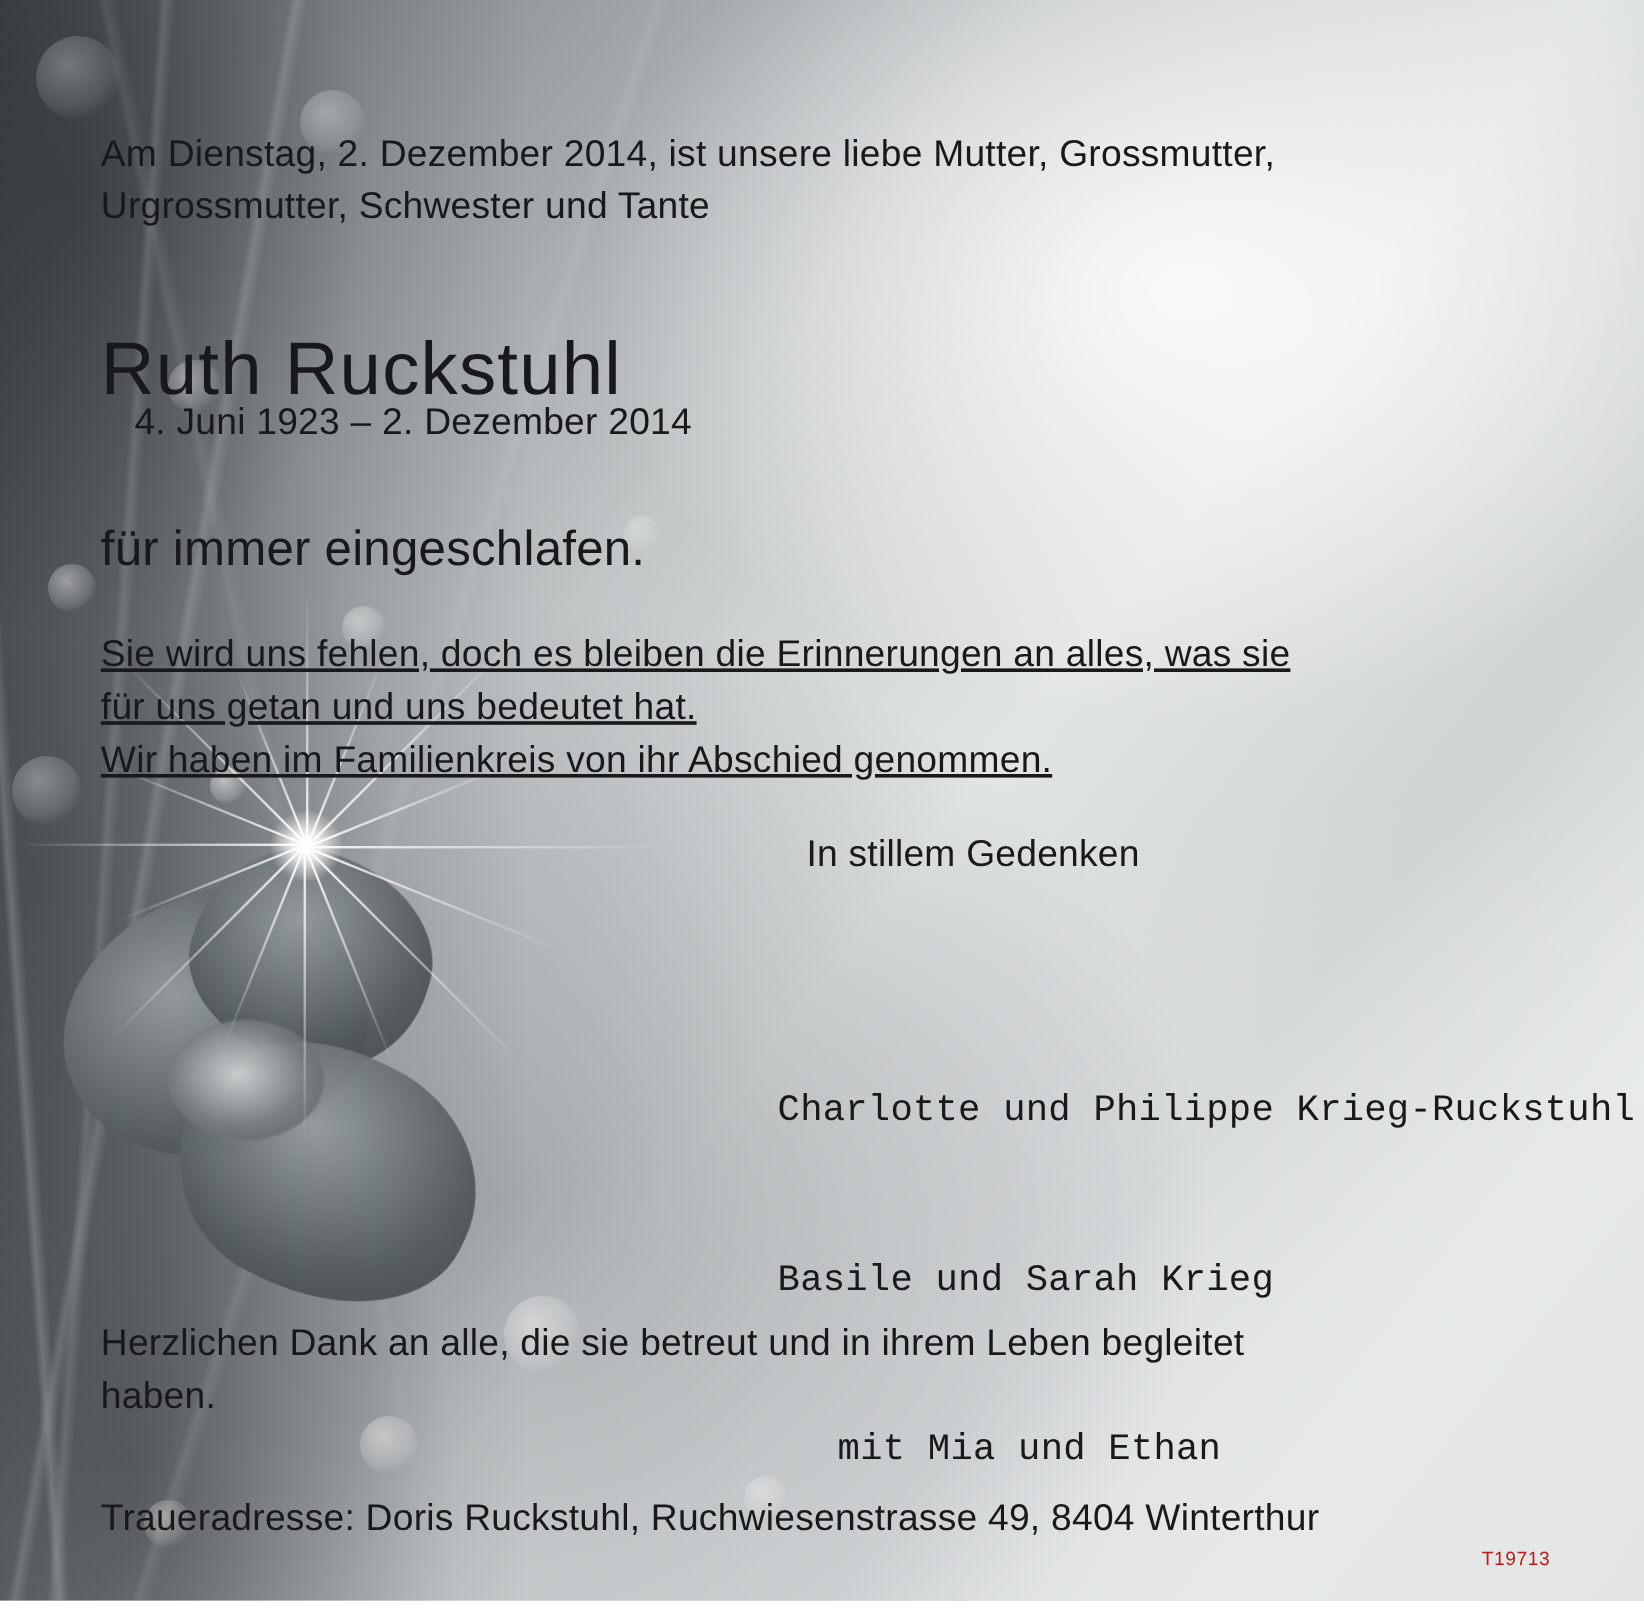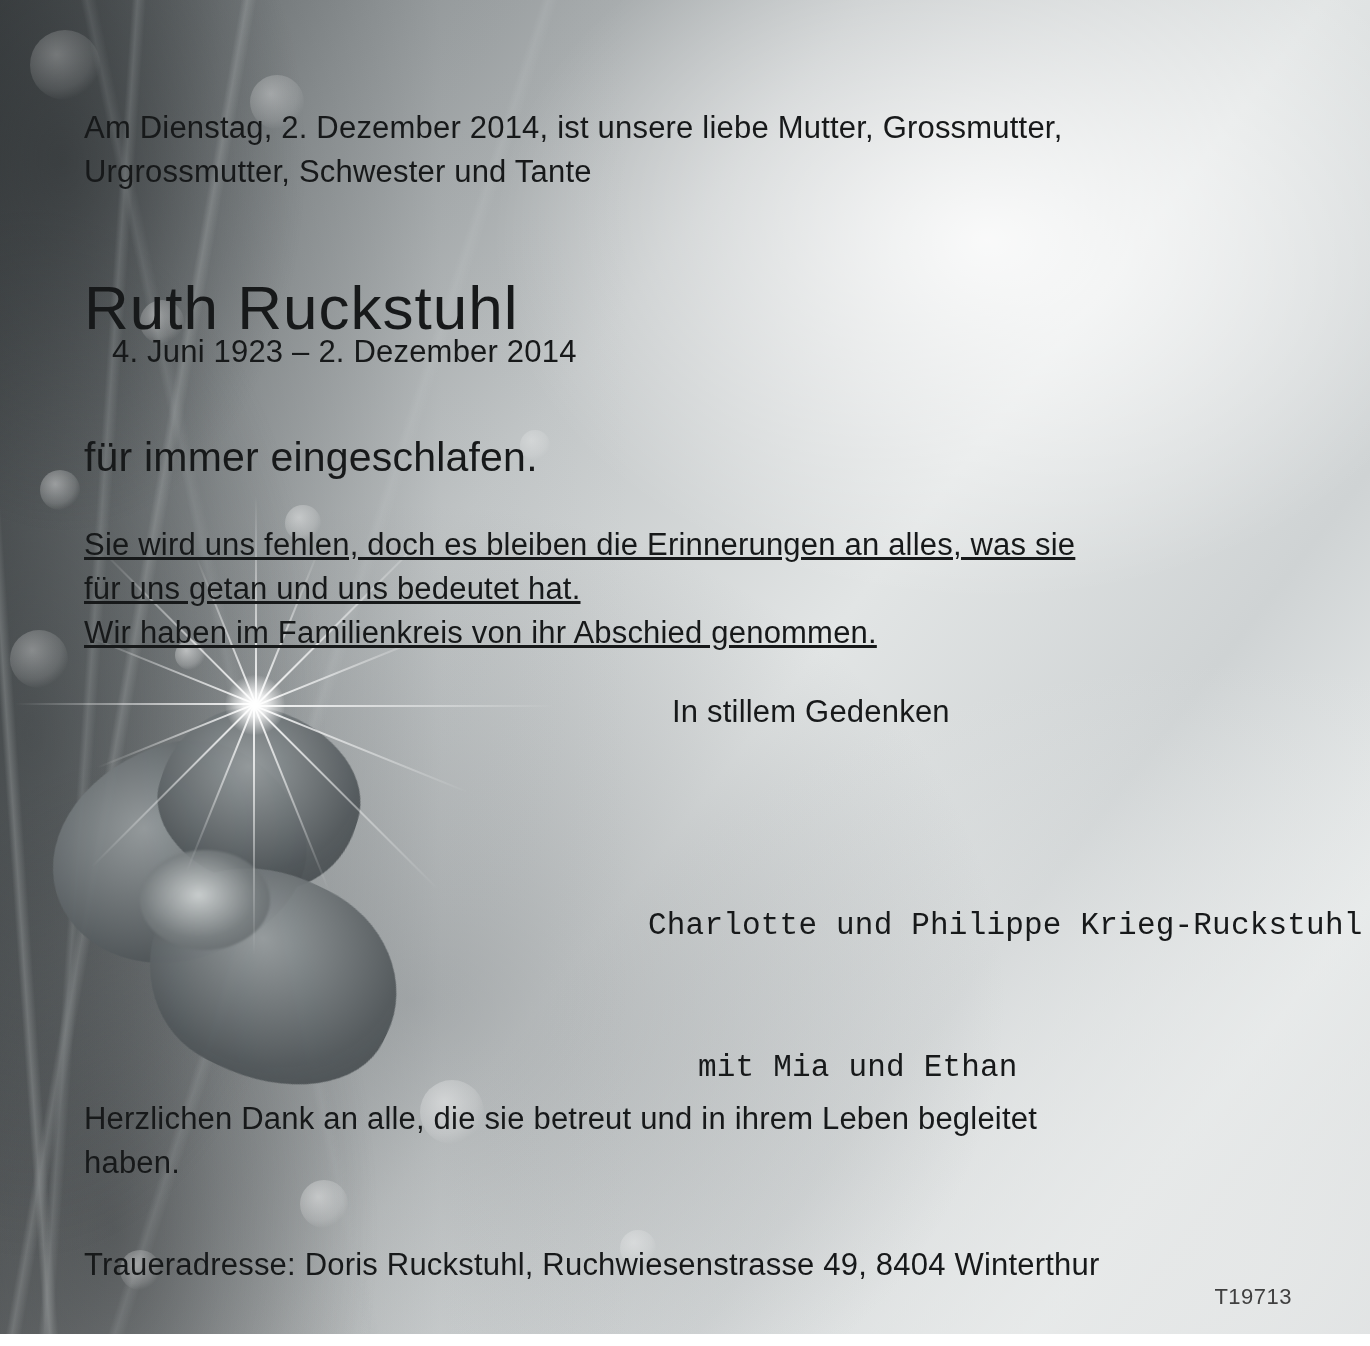--- a/index.html
+++ b/index.html
@@ -113,21 +113,21 @@
   .intro     { left: 84px;  top: 106px;  width: 1210px; font-size: 31px; }
   .name      { left: 84px;  top: 248px;  font-size: 62px; line-height: 1.05; letter-spacing: 1px; margin-top: 27px; }
   .dates     { left: 84px;  top: 330px;  font-size: 31px; margin-left: 28px; }
   .sleep     { left: 84px;  top: 428px;  font-size: 41px; }
   .memory    { left: 84px;  top: 523px;  width: 1215px; font-size: 31px; text-decoration: underline; }
   .remember  { left: 648px; top: 690px;  font-size: 31px; margin-left: 24px; }
   .family    { left: 648px; top: 808px;  font-size: 31px; line-height: 1.52; }
   .family .indent { padding-left: 50px; display: block; }
   .thanks    { left: 84px;  top: 1097px; width: 1215px; font-size: 31px; }
   .address   { left: 84px;  top: 1243px; font-size: 31px; }
-  .refcode   { right: 78px; bottom: 22px; font-size: 22px; letter-spacing: .5px; color: #404040; }
+  .refcode   { right: 78px; bottom: 22px; font-size: 16px; letter-spacing: .5px; color: #b91c1c; }
   .family-line { display: block; font-family: Liberation Mono, monospace; }
 </style>
 </head>
 <body>
 
 <div id="card">
 
   <div class="bg-base"></div>
   <div class="bg-dark-left"></div>
   <div class="bg-stalks"></div>
@@ -178,20 +178,21 @@
     <div class="txt name">Ruth Ruckstuhl</div>
     <div class="txt dates">4. Juni 1923 – 2. Dezember 2014</div>
     <div class="txt sleep">für immer eingeschlafen.</div>
     <div class="txt memory">Sie wird uns fehlen, doch es bleiben die Erinnerungen an alles, was sie
 für uns getan und uns bedeutet hat.
 Wir haben im Familienkreis von ihr Abschied genommen.</div>
     <div class="txt remember">In stillem Gedenken</div>
 
     <div class="txt family">
       <span class="family-line">Charlotte und Philippe Krieg-Ruckstuhl</span>
+      <span class="family-line">Basile und Sarah Krieg</span>
       <span class="family-line indent">mit Mia und Ethan</span>
       
     </div>
 
     <div class="txt thanks">Herzlichen Dank an alle, die sie betreut und in ihrem Leben begleitet
 haben.</div>
     <div class="txt address">Traueradresse: Doris Ruckstuhl, Ruchwiesenstrasse 49, 8404 Winterthur</div>
     <div class="txt refcode">T19713</div>
   </div>
 </div>

